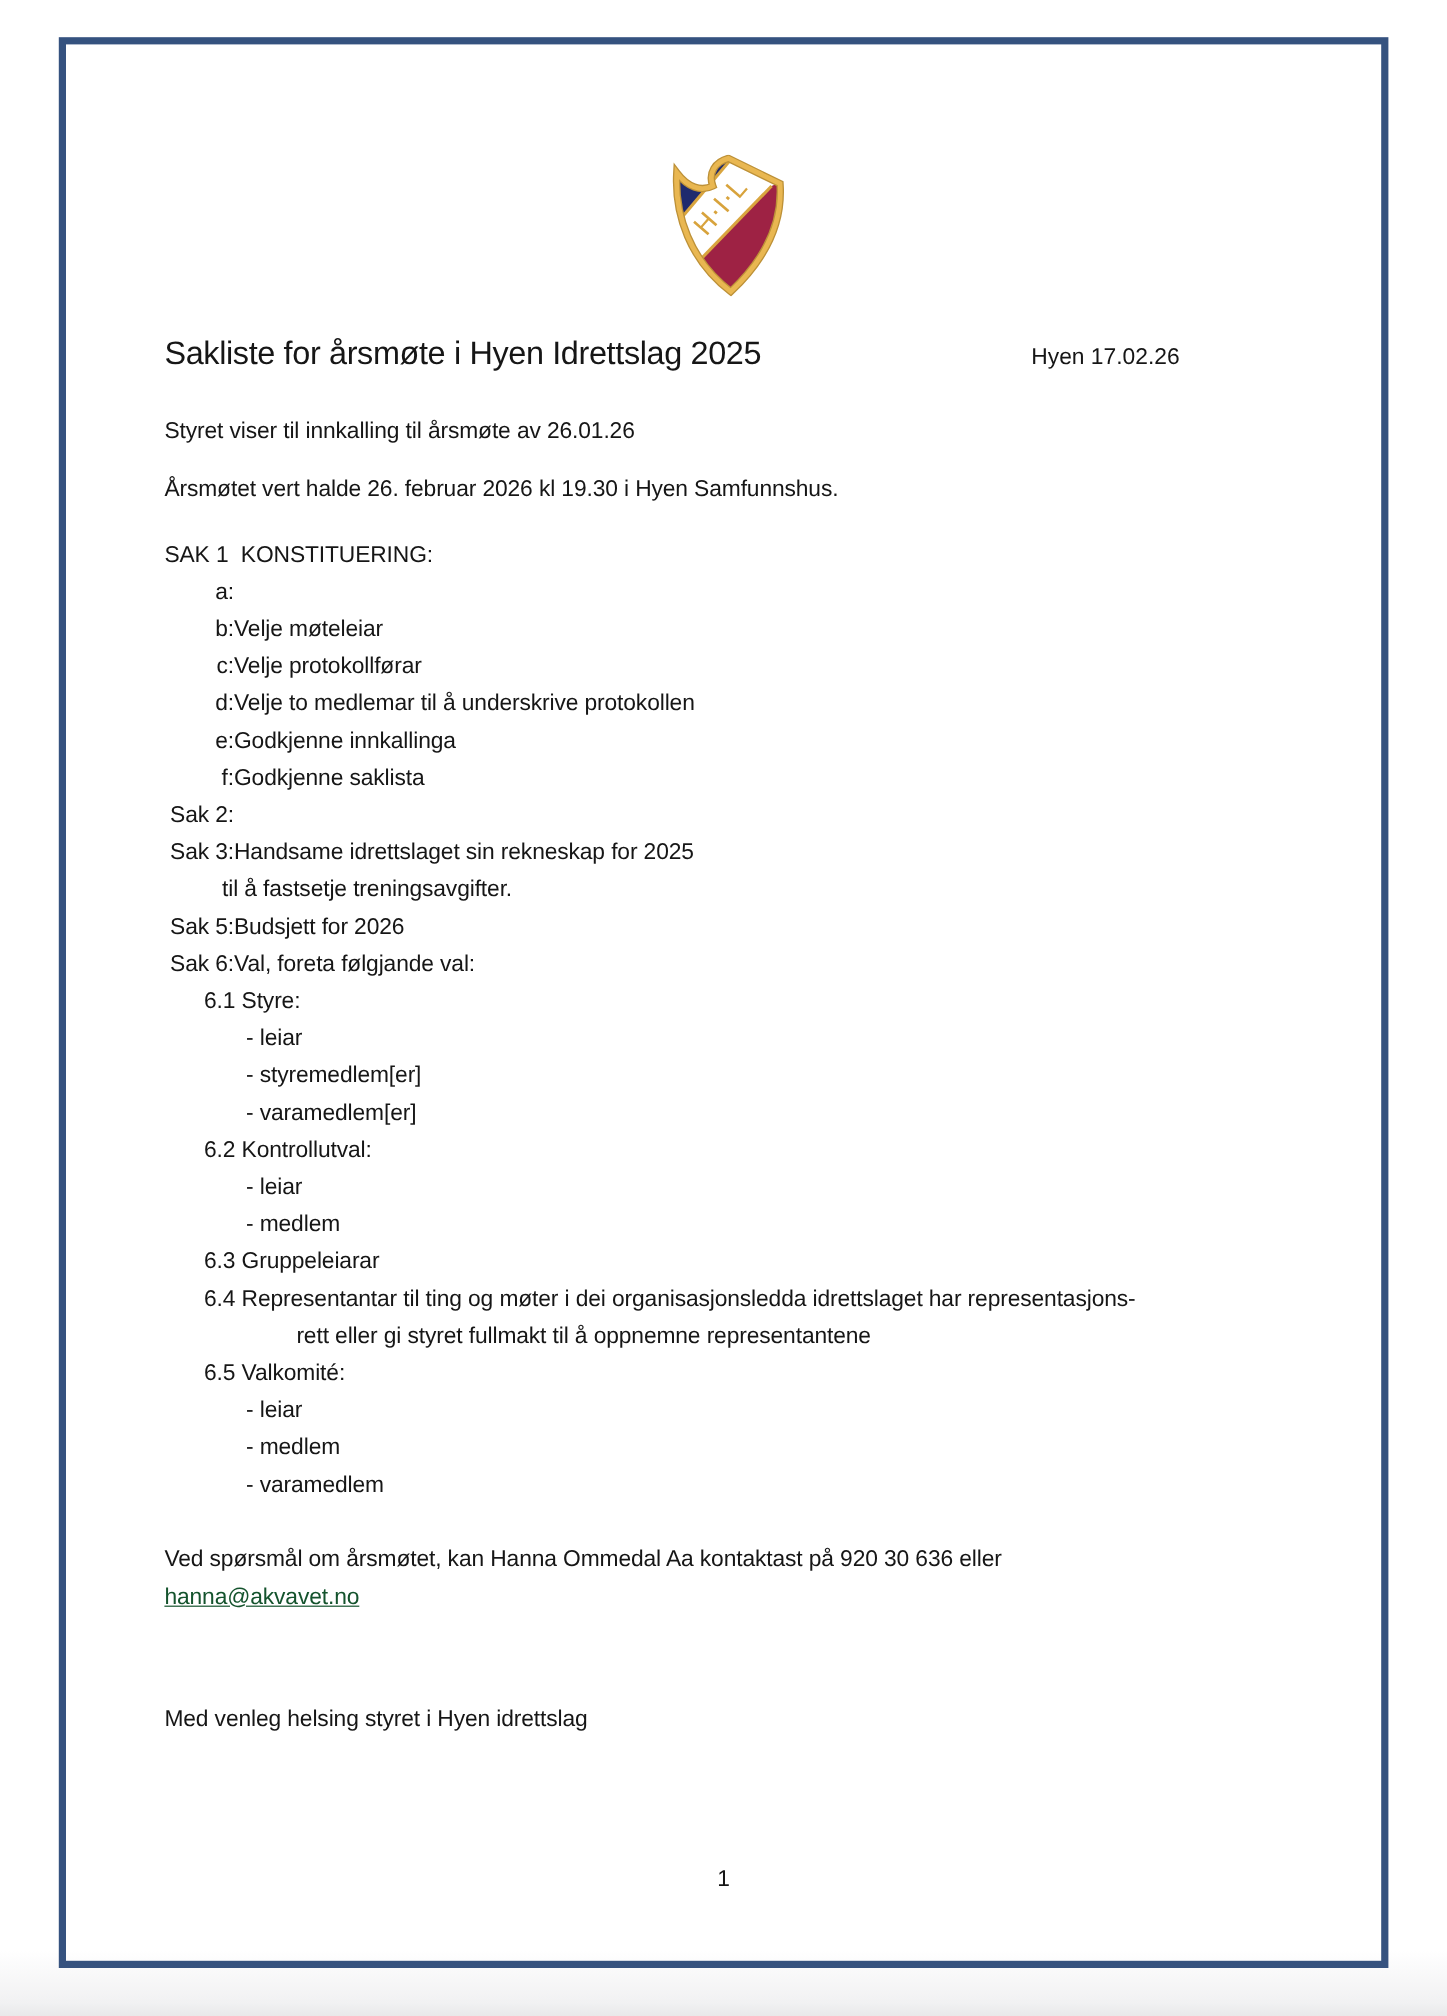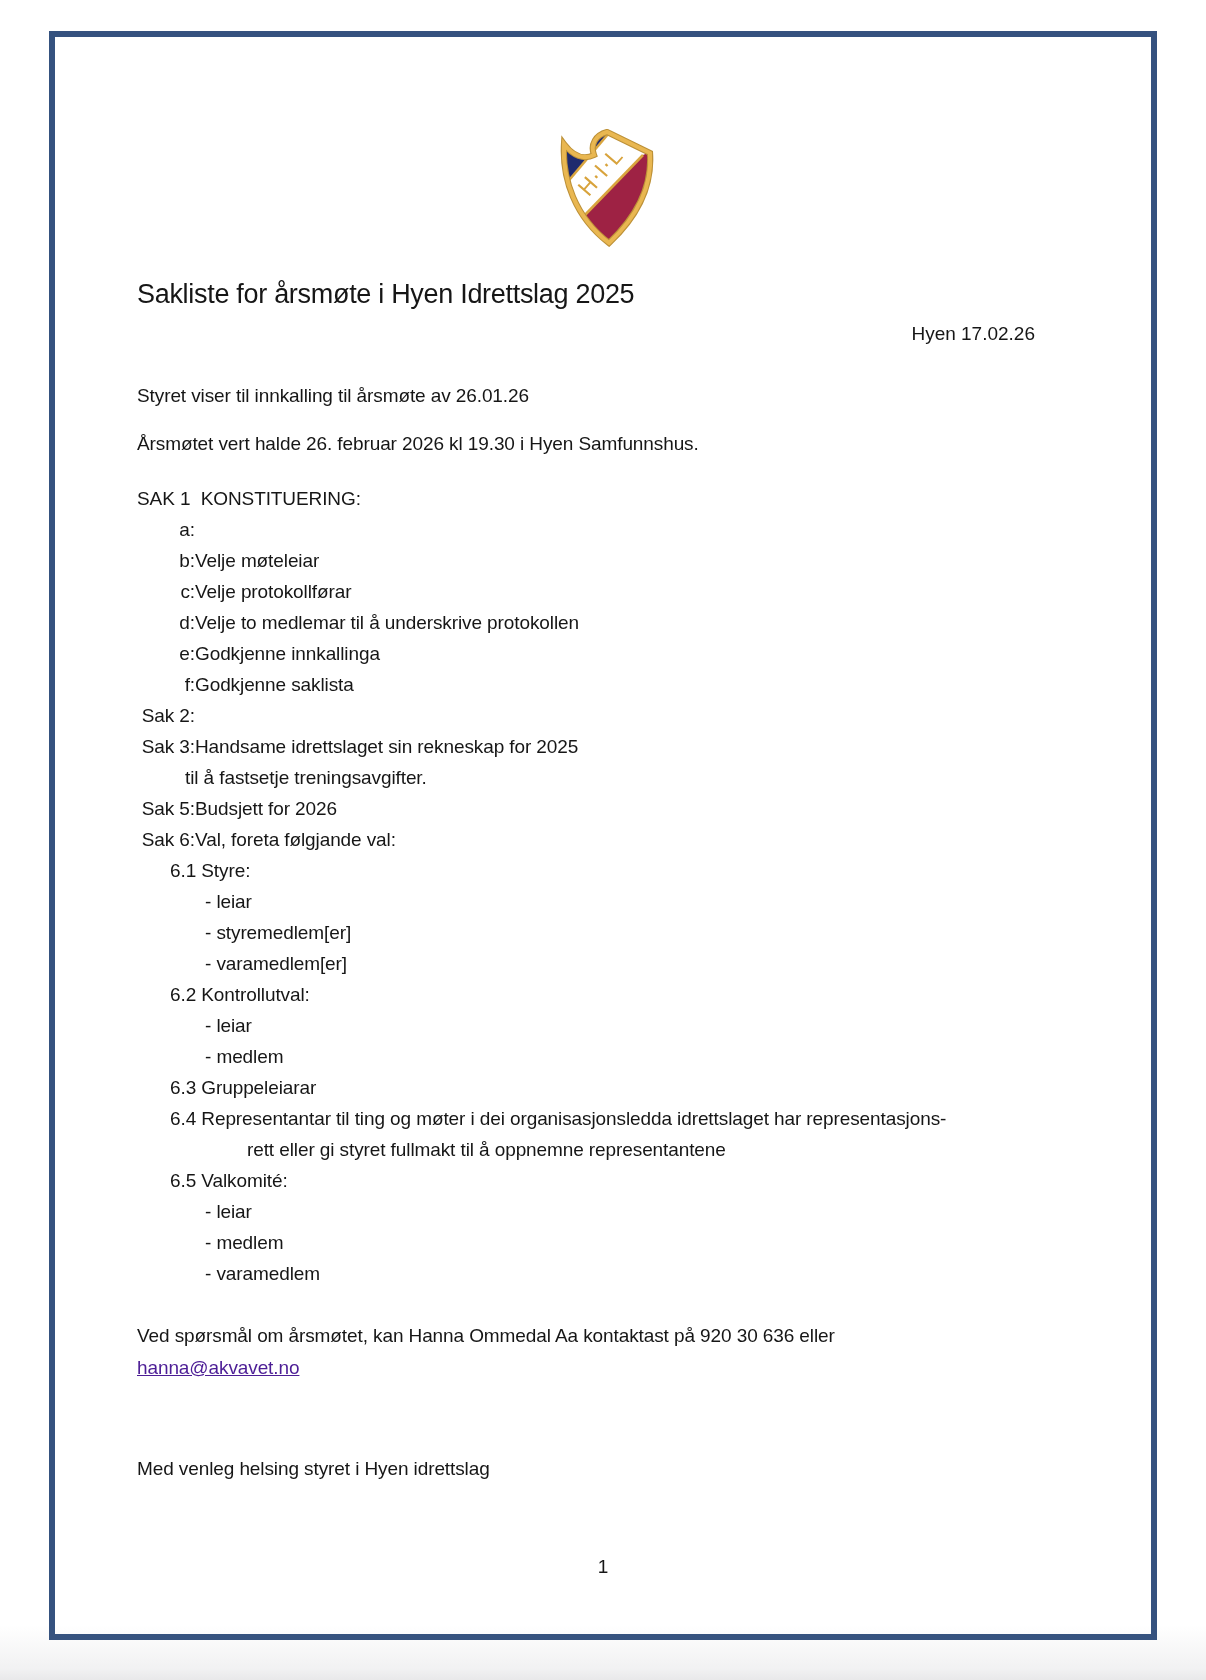--- a/index.html
+++ b/index.html
@@ -6,37 +6,37 @@
   .page{
     position:relative;width:1206px;height:1680px;background:#ffffff;overflow:hidden;
     font-family:"Liberation Sans","DejaVu Sans",sans-serif;color:#161616;
   }
   .frame{
     position:absolute;left:49px;top:31px;width:1108px;height:1609px;
     border:6px solid #35527f;box-sizing:border-box;
   }
   .content{position:absolute;left:137px;top:0;width:932px;}
   .logo{display:block;margin:129px 0 0 420px;}
-  .title-row{display:flex;align-items:baseline;margin-top:27px;line-height:40px;flex-direction:column;}
+  .title-row{display:flex;align-items:baseline;margin-top:27px;line-height:40px;}
   .title{font-size:27px;letter-spacing:-0.3px;white-space:pre;}
-  .doc-date{margin-left:auto;margin-right:34px;font-size:19px;white-space:pre;}
+  .doc-date{margin-left:auto;margin-right:86px;font-size:19px;white-space:pre;}
   .para{font-size:19px;line-height:31px;white-space:pre;letter-spacing:-0.1px;}
   .p1{margin-top:26px;}
   .p2{margin-top:17px;}
   .agenda{margin-top:24px;font-size:19px;line-height:31px;letter-spacing:-0.1px;}
   .ln{display:flex;text-align:right;}
   .ln span{white-space:pre;}
   .lab{flex:0 0 58px;}
   .l-sub1{padding-left:33px;}
   .l-sub2{padding-left:68px;}
   .l-cont1{padding-left:48px;}
   .l-cont2{padding-left:110px;}
   .contact{margin-top:31px;font-size:19px;line-height:32px;letter-spacing:-0.1px;}
   .contact div{white-space:pre;}
-  .email-link{color:#4c1d95;text-decoration:underline;cursor:pointer;margin-top:17px;}
+  .email-link{color:#14532d;text-decoration:underline;cursor:pointer;margin-top:17px;}
   .closing{margin-top:69px;font-size:19px;line-height:31px;white-space:pre;letter-spacing:-0.1px;}
   .pagenum{position:absolute;top:1556px;left:0;width:100%;text-align:center;font-size:19px;}
   .bottom-shade{
     position:absolute;left:0;bottom:0;width:100%;height:55px;pointer-events:none;
     background:linear-gradient(180deg,rgba(120,120,130,0) 0%,rgba(120,120,130,0.10) 80%,rgba(120,120,130,0.17) 100%);
   }
 </style>
 </head>
 <body>
 

